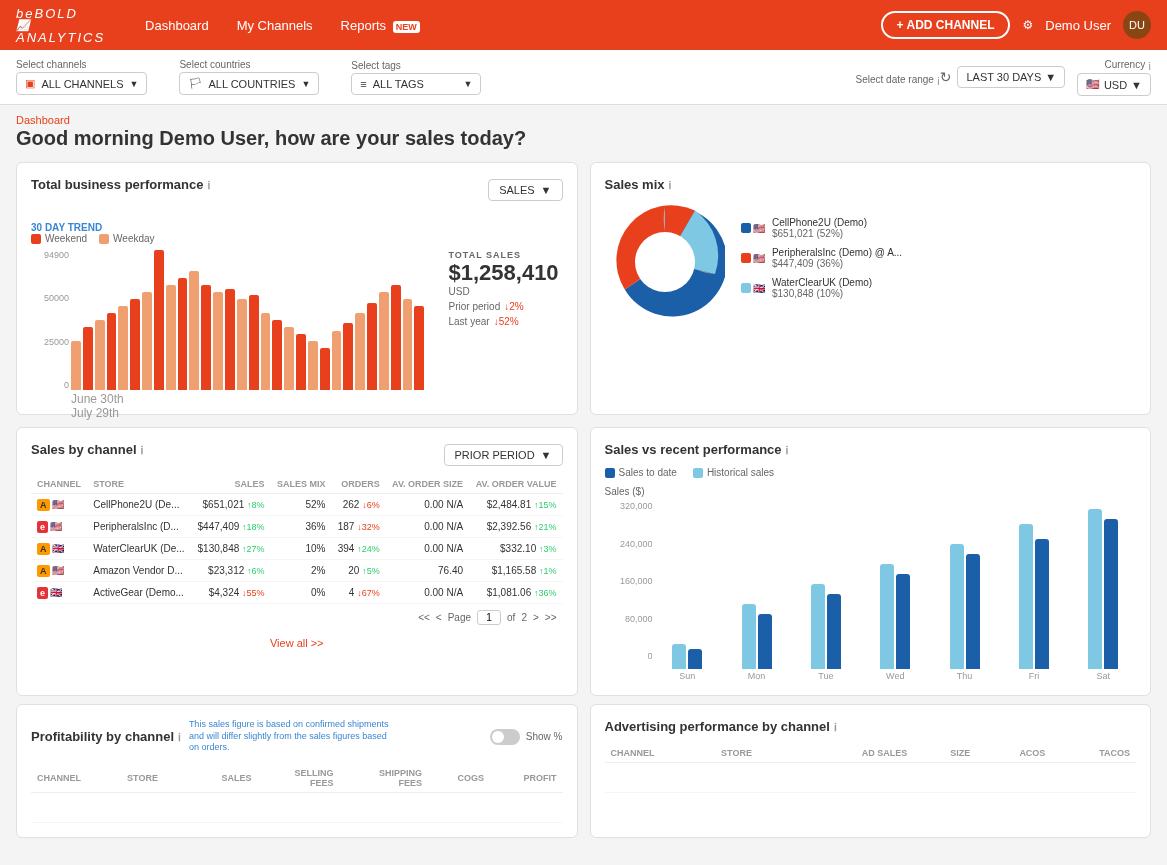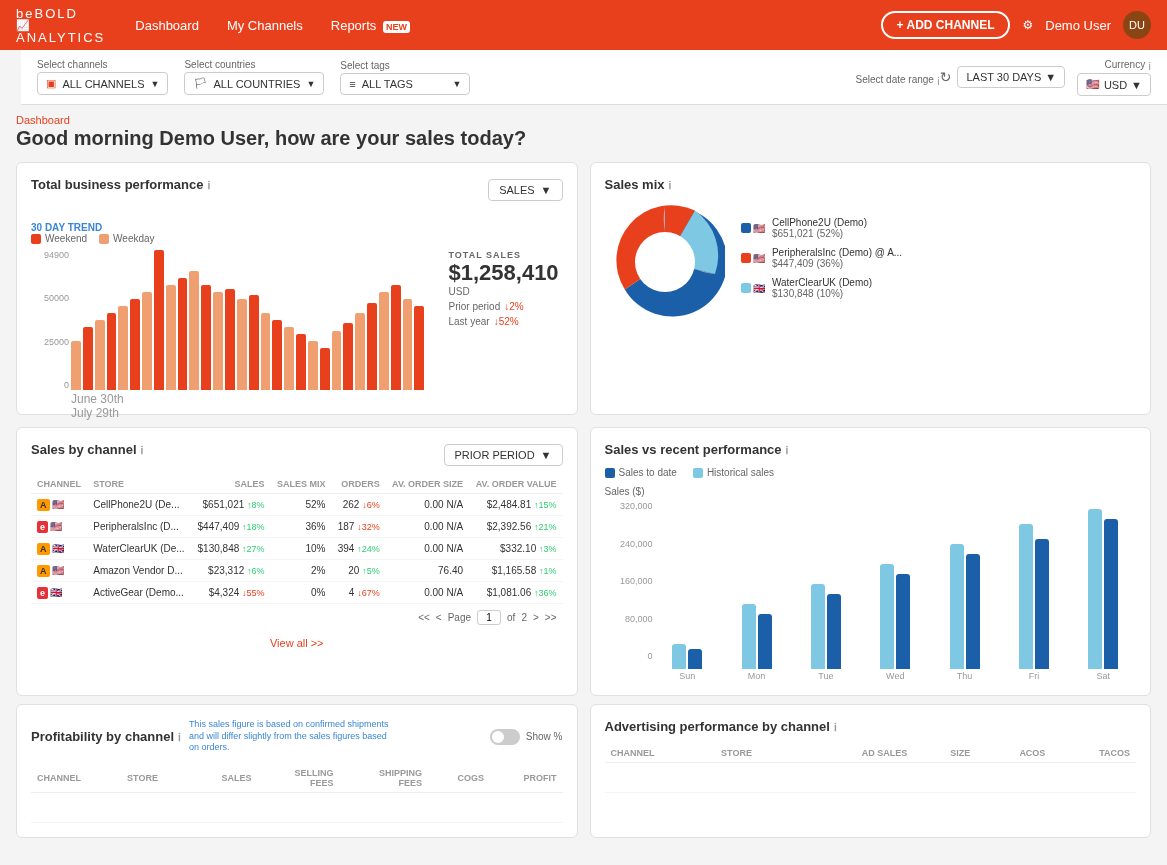--- a/index.html
+++ b/index.html
@@ -11,22 +11,23 @@
       display: flex;
       align-items: center;
       padding: 0 16px;
       height: 50px;
       color: white;
     }
     .logo {
       font-size: 18px;
       font-weight: 900;
       color: white;
-      margin-right: 30px;
+      margin-right: 40px;
       line-height: 1;
+      font-style: italic;
     }
     .logo span { font-weight: 300; font-size: 13px; display: block; letter-spacing: 2px; }
     .nav-item {
       color: white;
       margin-right: 28px;
       font-size: 13px;
       cursor: pointer;
       text-decoration: none;
     }
     .nav-badge {
@@ -57,22 +58,21 @@
     .gear-icon, .avatar { color: white; cursor: pointer; }
     .user-name { color: white; font-size: 13px; }
 
     
     .filters-bar {
       background: white;
       display: flex;
       align-items: center;
       padding: 8px 16px;
       border-bottom: 1px solid #ddd;
-      gap: 16px;
-      margin-left: 21px;
+      gap: 32px;
     }
     .filter-group { display: flex; flex-direction: column; }
     .filter-label { font-size: 10px; color: #666; margin-bottom: 2px; }
     .filter-select {
       display: flex;
       align-items: center;
       border: 1px solid #ccc;
       border-radius: 4px;
       padding: 4px 8px;
       font-size: 11px;

